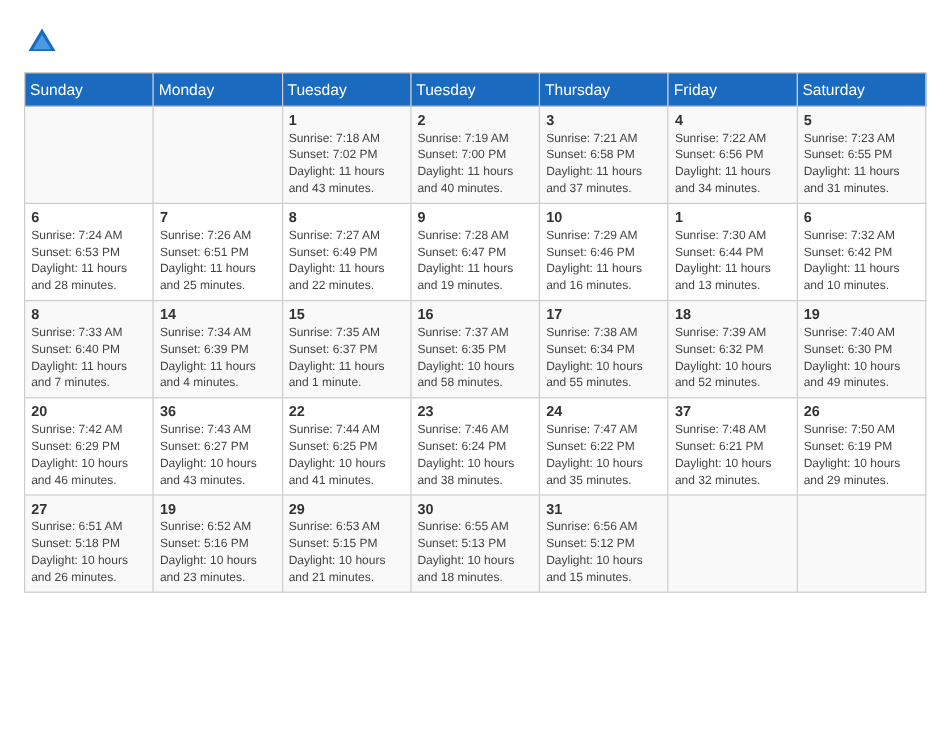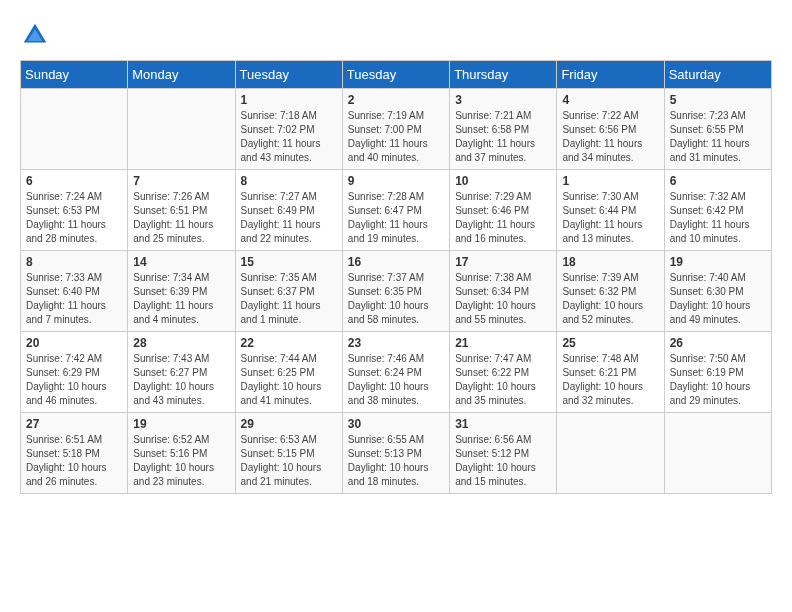--- a/index.html
+++ b/index.html
@@ -209,37 +209,37 @@
           <span class="day-num">19</span>
           <div class="day-info">Sunrise: 7:40 AM<br>Sunset: 6:30 PM<br>Daylight: 10 hours and 49 minutes.</div>
         </td>
       </tr>
       <tr>
         <td>
           <span class="day-num">20</span>
           <div class="day-info">Sunrise: 7:42 AM<br>Sunset: 6:29 PM<br>Daylight: 10 hours and 46 minutes.</div>
         </td>
         <td>
-          <span class="day-num">28</span>
+          <span class="day-num">36</span>
           <div class="day-info">Sunrise: 7:43 AM<br>Sunset: 6:27 PM<br>Daylight: 10 hours and 43 minutes.</div>
         </td>
         <td>
           <span class="day-num">22</span>
           <div class="day-info">Sunrise: 7:44 AM<br>Sunset: 6:25 PM<br>Daylight: 10 hours and 41 minutes.</div>
         </td>
         <td>
           <span class="day-num">23</span>
           <div class="day-info">Sunrise: 7:46 AM<br>Sunset: 6:24 PM<br>Daylight: 10 hours and 38 minutes.</div>
         </td>
         <td>
-          <span class="day-num">21</span>
+          <span class="day-num">24</span>
           <div class="day-info">Sunrise: 7:47 AM<br>Sunset: 6:22 PM<br>Daylight: 10 hours and 35 minutes.</div>
         </td>
         <td>
-          <span class="day-num">25</span>
+          <span class="day-num">37</span>
           <div class="day-info">Sunrise: 7:48 AM<br>Sunset: 6:21 PM<br>Daylight: 10 hours and 32 minutes.</div>
         </td>
         <td>
           <span class="day-num">26</span>
           <div class="day-info">Sunrise: 7:50 AM<br>Sunset: 6:19 PM<br>Daylight: 10 hours and 29 minutes.</div>
         </td>
       </tr>
       <tr>
         <td>
           <span class="day-num">27</span>

